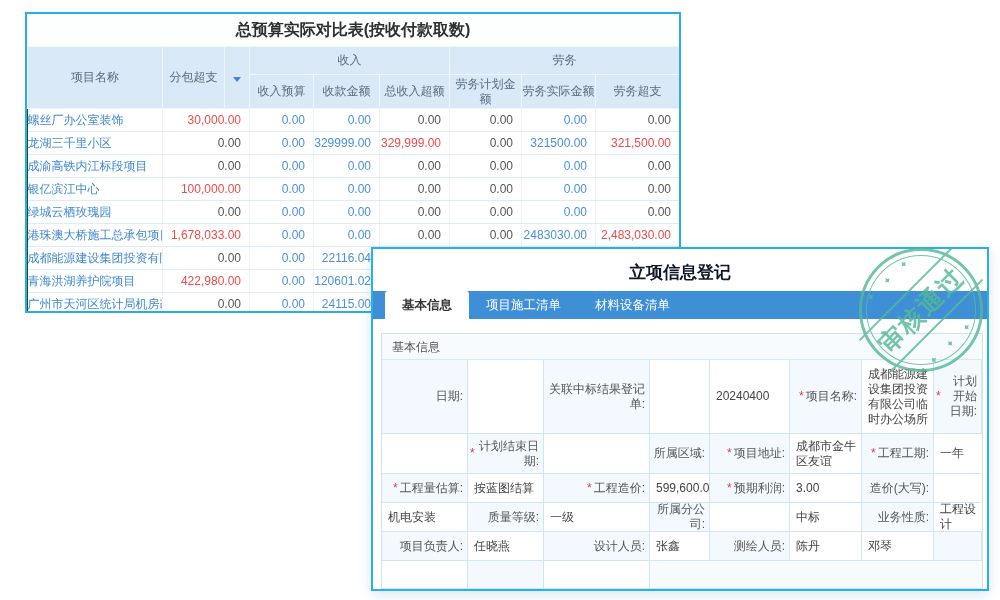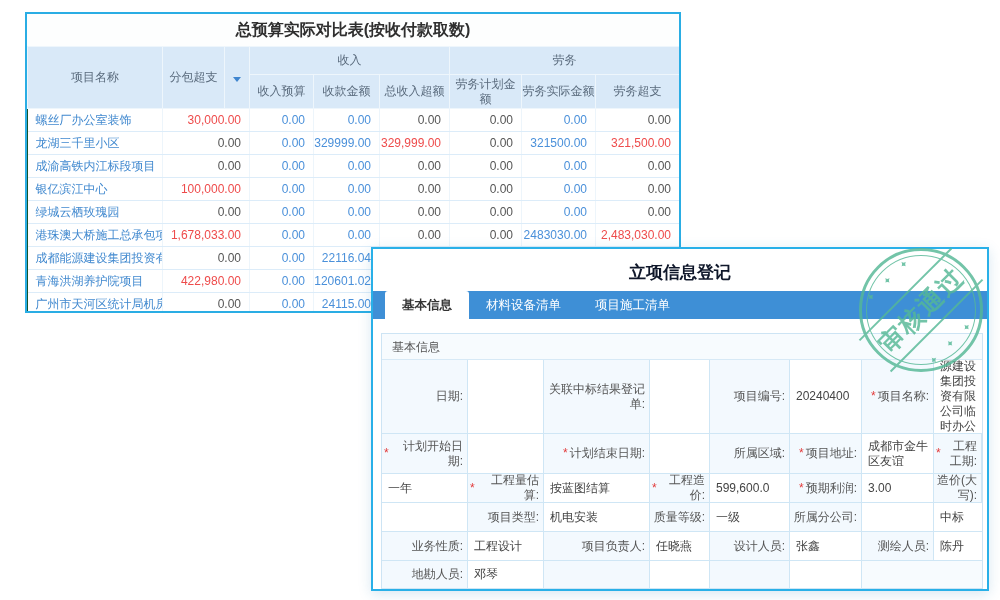--- a/index.html
+++ b/index.html
@@ -15,21 +15,21 @@
   table.cmp th { background:#d9e9f8; color:#5a6b7d; font-weight:normal;
     border:1px solid #eef6fc; text-align:center; }
   tr.h1 th { height:28px;margin-top:38px; }
   tr.h2 th { height:34px; line-height:1.25; }
   th.sub-over { color:#e78b3d; font-weight:bold; }
   th.caret-col { width:25px; }
   .caret { display:inline-block; width:0; height:0; border-left:4px solid transparent;
     border-right:4px solid transparent; border-top:5px solid #3f85cf; }
   table.cmp td { height:23px; border-bottom:1px solid #dcecf9; border-right:1px solid #edf5fb;
     background:#fff; overflow:hidden; white-space:nowrap; }
-  td.c-name { color:#4189cf; padding-left:8px; text-align:left; }
+  td.c-name { color:#4189cf; text-align:left; }
   td.c-num { text-align:right; padding-right:8px; }
   .red  { color:#ee4b4b; }
   .blue { color:#4a90da; }
   .dark { color:#555555; }
 
   
   .window-reg { position:absolute; left:371px; top:247px; width:618px; height:344px;
     background:#fff; border:2px solid #29b0e8; z-index:2;
     box-shadow:0 3px 12px rgba(40,120,180,.18); }
   .reg-title { margin-top:12px; text-align:center; font-size:17px; font-weight:bold; color:#0f172a; }
@@ -197,41 +197,38 @@
           <td class="c-num dark"></td>
         </tr>
       </tbody>
   </table>
 </div>
 
 <div class="window-reg">
   <div class="reg-title">立项信息登记</div>
   <div class="tabbar">
     <div class="tab active">基本信息</div>
+    <div class="tab">项目施工清单</div>
     <div class="tab">材料设备清单</div>
-    <div class="tab">项目施工清单</div>
   </div>
   <div class="section">
     <div class="section-hd">基本信息</div>
     <div class="form-grid">
         <div class="f-lbl">
           <span>日期:</span>
         </div>
         <div class="f-val">
           <span></span>
         </div>
         <div class="f-lbl">
           <span>关联中标结果登记单:</span>
         </div>
         <div class="f-val">
           <span></span>
         </div>
-        <div class="f-lbl">
-          <span>项目编号:</span>
-        </div>
         <div class="f-val">
           <span>20240400</span>
         </div>
         <div class="f-lbl">
           <span class="req">*</span>
           <span>项目名称:</span>
         </div>
         <div class="f-val">
           <span>成都能源建设集团投资有限公司临时办公场所</span>
         </div>
@@ -286,23 +283,20 @@
         </div>
         <div class="f-val">
           <span>3.00</span>
         </div>
         <div class="f-lbl">
           <span>造价(大写):</span>
         </div>
         <div class="f-val">
           <span></span>
         </div>
-        <div class="f-lbl">
-          <span>项目类型:</span>
-        </div>
         <div class="f-val">
           <span>机电安装</span>
         </div>
         <div class="f-lbl">
           <span>质量等级:</span>
         </div>
         <div class="f-val">
           <span>一级</span>
         </div>
         <div class="f-lbl">
@@ -330,23 +324,20 @@
           <span>设计人员:</span>
         </div>
         <div class="f-val">
           <span>张鑫</span>
         </div>
         <div class="f-lbl">
           <span>测绘人员:</span>
         </div>
         <div class="f-val">
           <span>陈丹</span>
-        </div>
-        <div class="f-lbl">
-          <span>地勘人员:</span>
         </div>
         <div class="f-val">
           <span>邓琴</span>
         </div>
         <div class="f-lbl">
           <span></span>
         </div>
         <div class="f-val">
           <span></span>
         </div>

